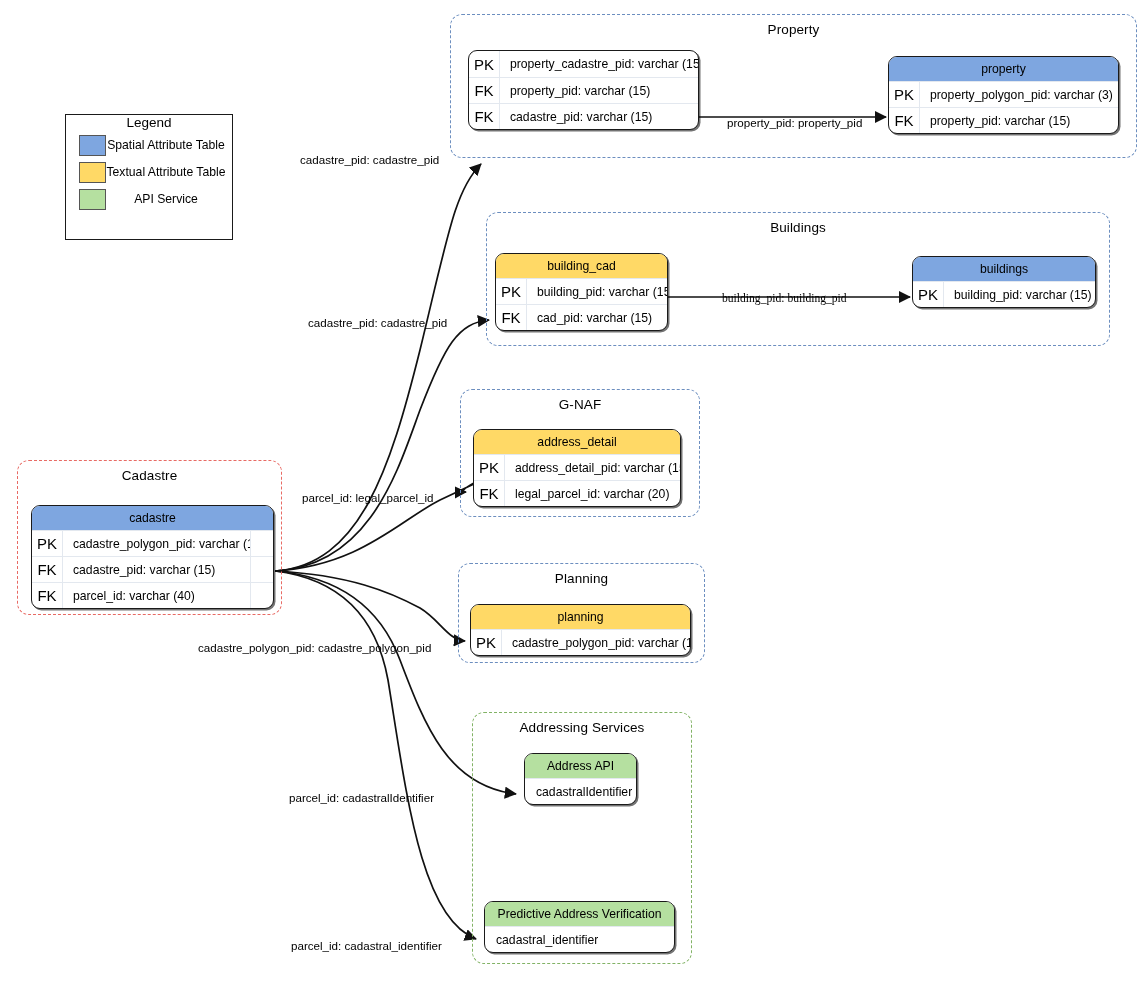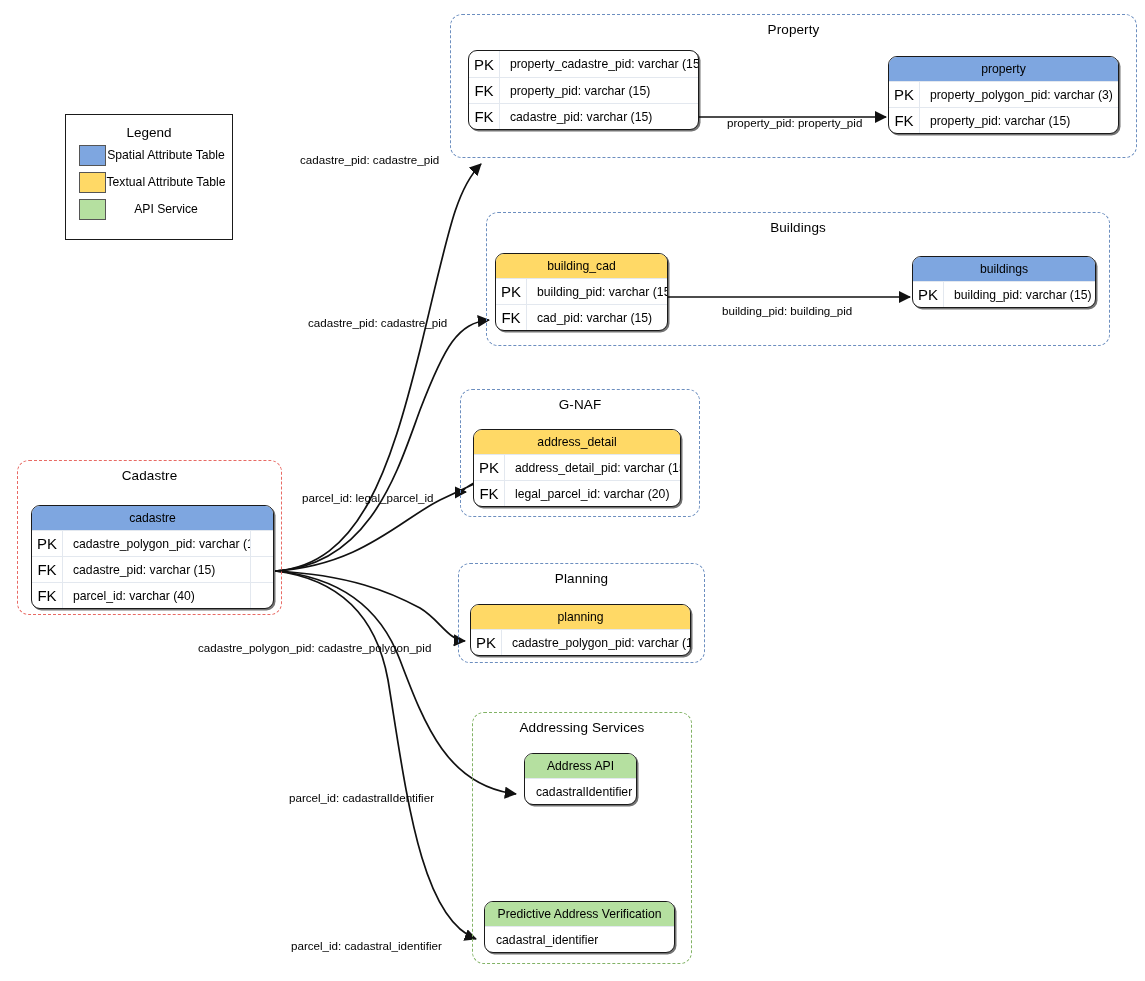--- a/index.html
+++ b/index.html
@@ -98,21 +98,20 @@
     position:absolute;
     left:65px; top:114px;
     width:168px; height:126px;
     border:1.4px solid #1a1a1a;
     background:#ffffff;
     box-sizing:border-box;
   }
   #legend .legend-title{
     text-align:center;
     font-size:13.5px;
-    margin-top:10px;
     color:#000;
   }
   .legend-row{
     display:flex;
     align-items:center;
     height:24px;
     margin-top:3px;
   }
   .legend-row:first-of-type{ margin-top:16px; }
   .swatch{
@@ -174,21 +173,21 @@
     </g>
   </svg>
 
   <div class="edge-label" style="left:300px; top:153px;">cadastre_pid: cadastre_pid</div>
   <div class="edge-label" style="left:308px; top:316px;">cadastre_pid: cadastre_pid</div>
   <div class="edge-label" style="left:302px; top:491px;">parcel_id: legal_parcel_id</div>
   <div class="edge-label" style="left:198px; top:641px;">cadastre_polygon_pid: cadastre_polygon_pid</div>
   <div class="edge-label" style="left:289px; top:791px;">parcel_id: cadastralIdentifier</div>
   <div class="edge-label" style="left:291px; top:939px;">parcel_id: cadastral_identifier</div>
   <div class="edge-label" style="left:727px; top:116px;text-align:center;">property_pid: property_pid</div>
-  <div class="edge-label" style="left:722px; top:304px;">building_pid: building_pid</div>
+  <div class="edge-label" style="left:722px; top:292px;font-family:Liberation Serif, serif;">building_pid: building_pid</div>
 
   <div id="legend">
     <div class="legend-title">Legend</div>
     <div class="legend-row">
       <span class="swatch" style="background:#7EA6E0;"></span>
       <span class="legend-label">Spatial Attribute Table</span>
     </div>
     <div class="legend-row">
       <span class="swatch" style="background:#FFD966;"></span>
       <span class="legend-label">Textual Attribute Table</span>

